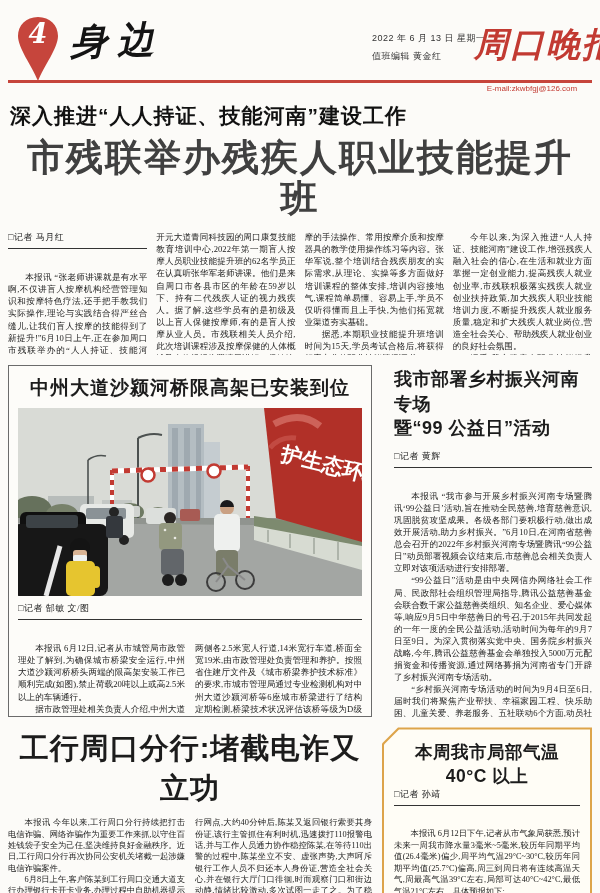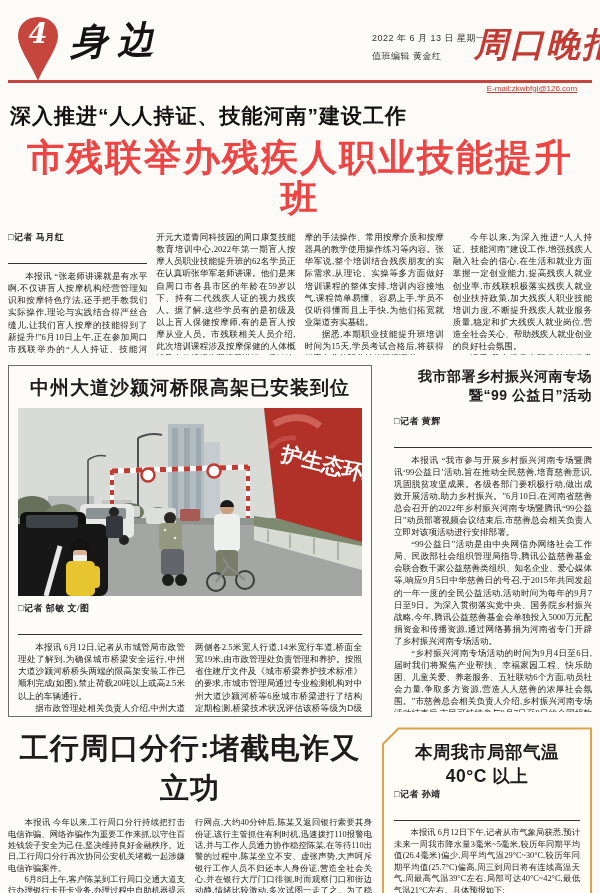--- a/index.html
+++ b/index.html
@@ -27,57 +27,57 @@
   .dateblock{position:absolute; left:364px; top:24px; font-family:"Liberation Sans","DejaVu Sans",sans-serif; font-size:9px; color:#333; line-height:1.0;}
   .dateblock .dl{margin-bottom:9px; letter-spacing:0.5px;}
   .masthead{
     position:absolute; right:2px; top:12px; width:116px; text-align:center;
     color:#c23a32;
   }
   .masthead-name{
     font-family:"DejaVu Serif",serif; font-style:italic; font-weight:bold;
     font-size:34px; letter-spacing:2px; white-space:nowrap;
   }
-  .masthead-mail{font-family:"Liberation Sans","DejaVu Sans",sans-serif; font-size:8px; margin-top:16px; color:#c23a32;text-decoration:underline;}
+  .masthead-mail{font-family:"Liberation Sans","DejaVu Sans",sans-serif; font-size:8px; margin-top:16px; color:#c23a32;}
   
   .kicker{
     margin:10px 0 0 2px; font-family:"Liberation Sans","DejaVu Sans",sans-serif;
     font-weight:bold; font-size:21px; letter-spacing:1px; color:#111;
   }
   .headline{
     margin:8px 0 12px 0; text-align:center; font-weight:900; font-size:37px;
-    letter-spacing:2px; line-height:1.1; color:#ef4444;
+    letter-spacing:2px; line-height:1.1; color:#404040;
     font-family:"Liberation Serif","DejaVu Serif",serif;
   }
   .cols4{display:flex; gap:9px; height:124px; overflow:hidden;}
   .cols4 .col{flex:1; overflow:hidden;}
   .body-txt p{margin:0; font-size:8.6px; line-height:1.40; text-align:justify;}
   .ind{text-indent:2em;}
   .byline{
-    font-size:9px; font-weight:bold; color:#222; letter-spacing:0.5px;
-    border-bottom:1.5px solid #333; padding-bottom:19px; margin-bottom:6px;
+    font-size:9px; font-weight:normal; color:#222; letter-spacing:0.5px;
+    border-bottom:1.5px solid #333; padding-bottom:4px; margin-bottom:22px;
   }
   
   .mid-row{display:flex; gap:22px; margin-top:10px; height:352px;}
   .bridge-box{
     width:364px; box-sizing:border-box; border:1px solid #6b6b6b;
     padding:7px 9px; overflow:hidden; background:#fdfcf9;
   }
   .bridge-title{
     text-align:center; font-family:"Liberation Sans","DejaVu Sans",sans-serif;
     font-weight:bold; font-size:19px; letter-spacing:1px; margin:2px 0 7px 0;
   }
   .photo{width:100%; height:188px; display:block; background:#d9dbd6; margin-bottom:6px;}
   .cols2{display:flex; gap:10px; overflow:hidden;}
   .cols2 .col{flex:1; overflow:hidden;}
   .bridge-cols{height:98px;}
   .charity{flex:1; overflow:hidden;}
   .charity-title{
-    text-align:right; font-family:"Liberation Sans","DejaVu Sans",sans-serif;
-    font-weight:bold; font-size:14px; line-height:1.35; letter-spacing:0.5px;
+    text-align:left; font-family:"Liberation Sans","DejaVu Sans",sans-serif;
+    font-weight:bold; font-size:18px; line-height:1.35; letter-spacing:0.5px;
     margin:2px 0 10px 0;
   }
   .charity-body{height:258px; overflow:hidden;}
   
   .bot-row{display:flex; gap:10px; margin-top:10px; height:198px;}
   .bank{width:364px; box-sizing:border-box; overflow:hidden; padding-top:2px;}
   .bank-title{
     text-align:center; font-family:"Liberation Sans","DejaVu Sans",sans-serif;
     font-weight:900; font-size:29px; letter-spacing:1px; margin:0 0 8px 0;
   }

